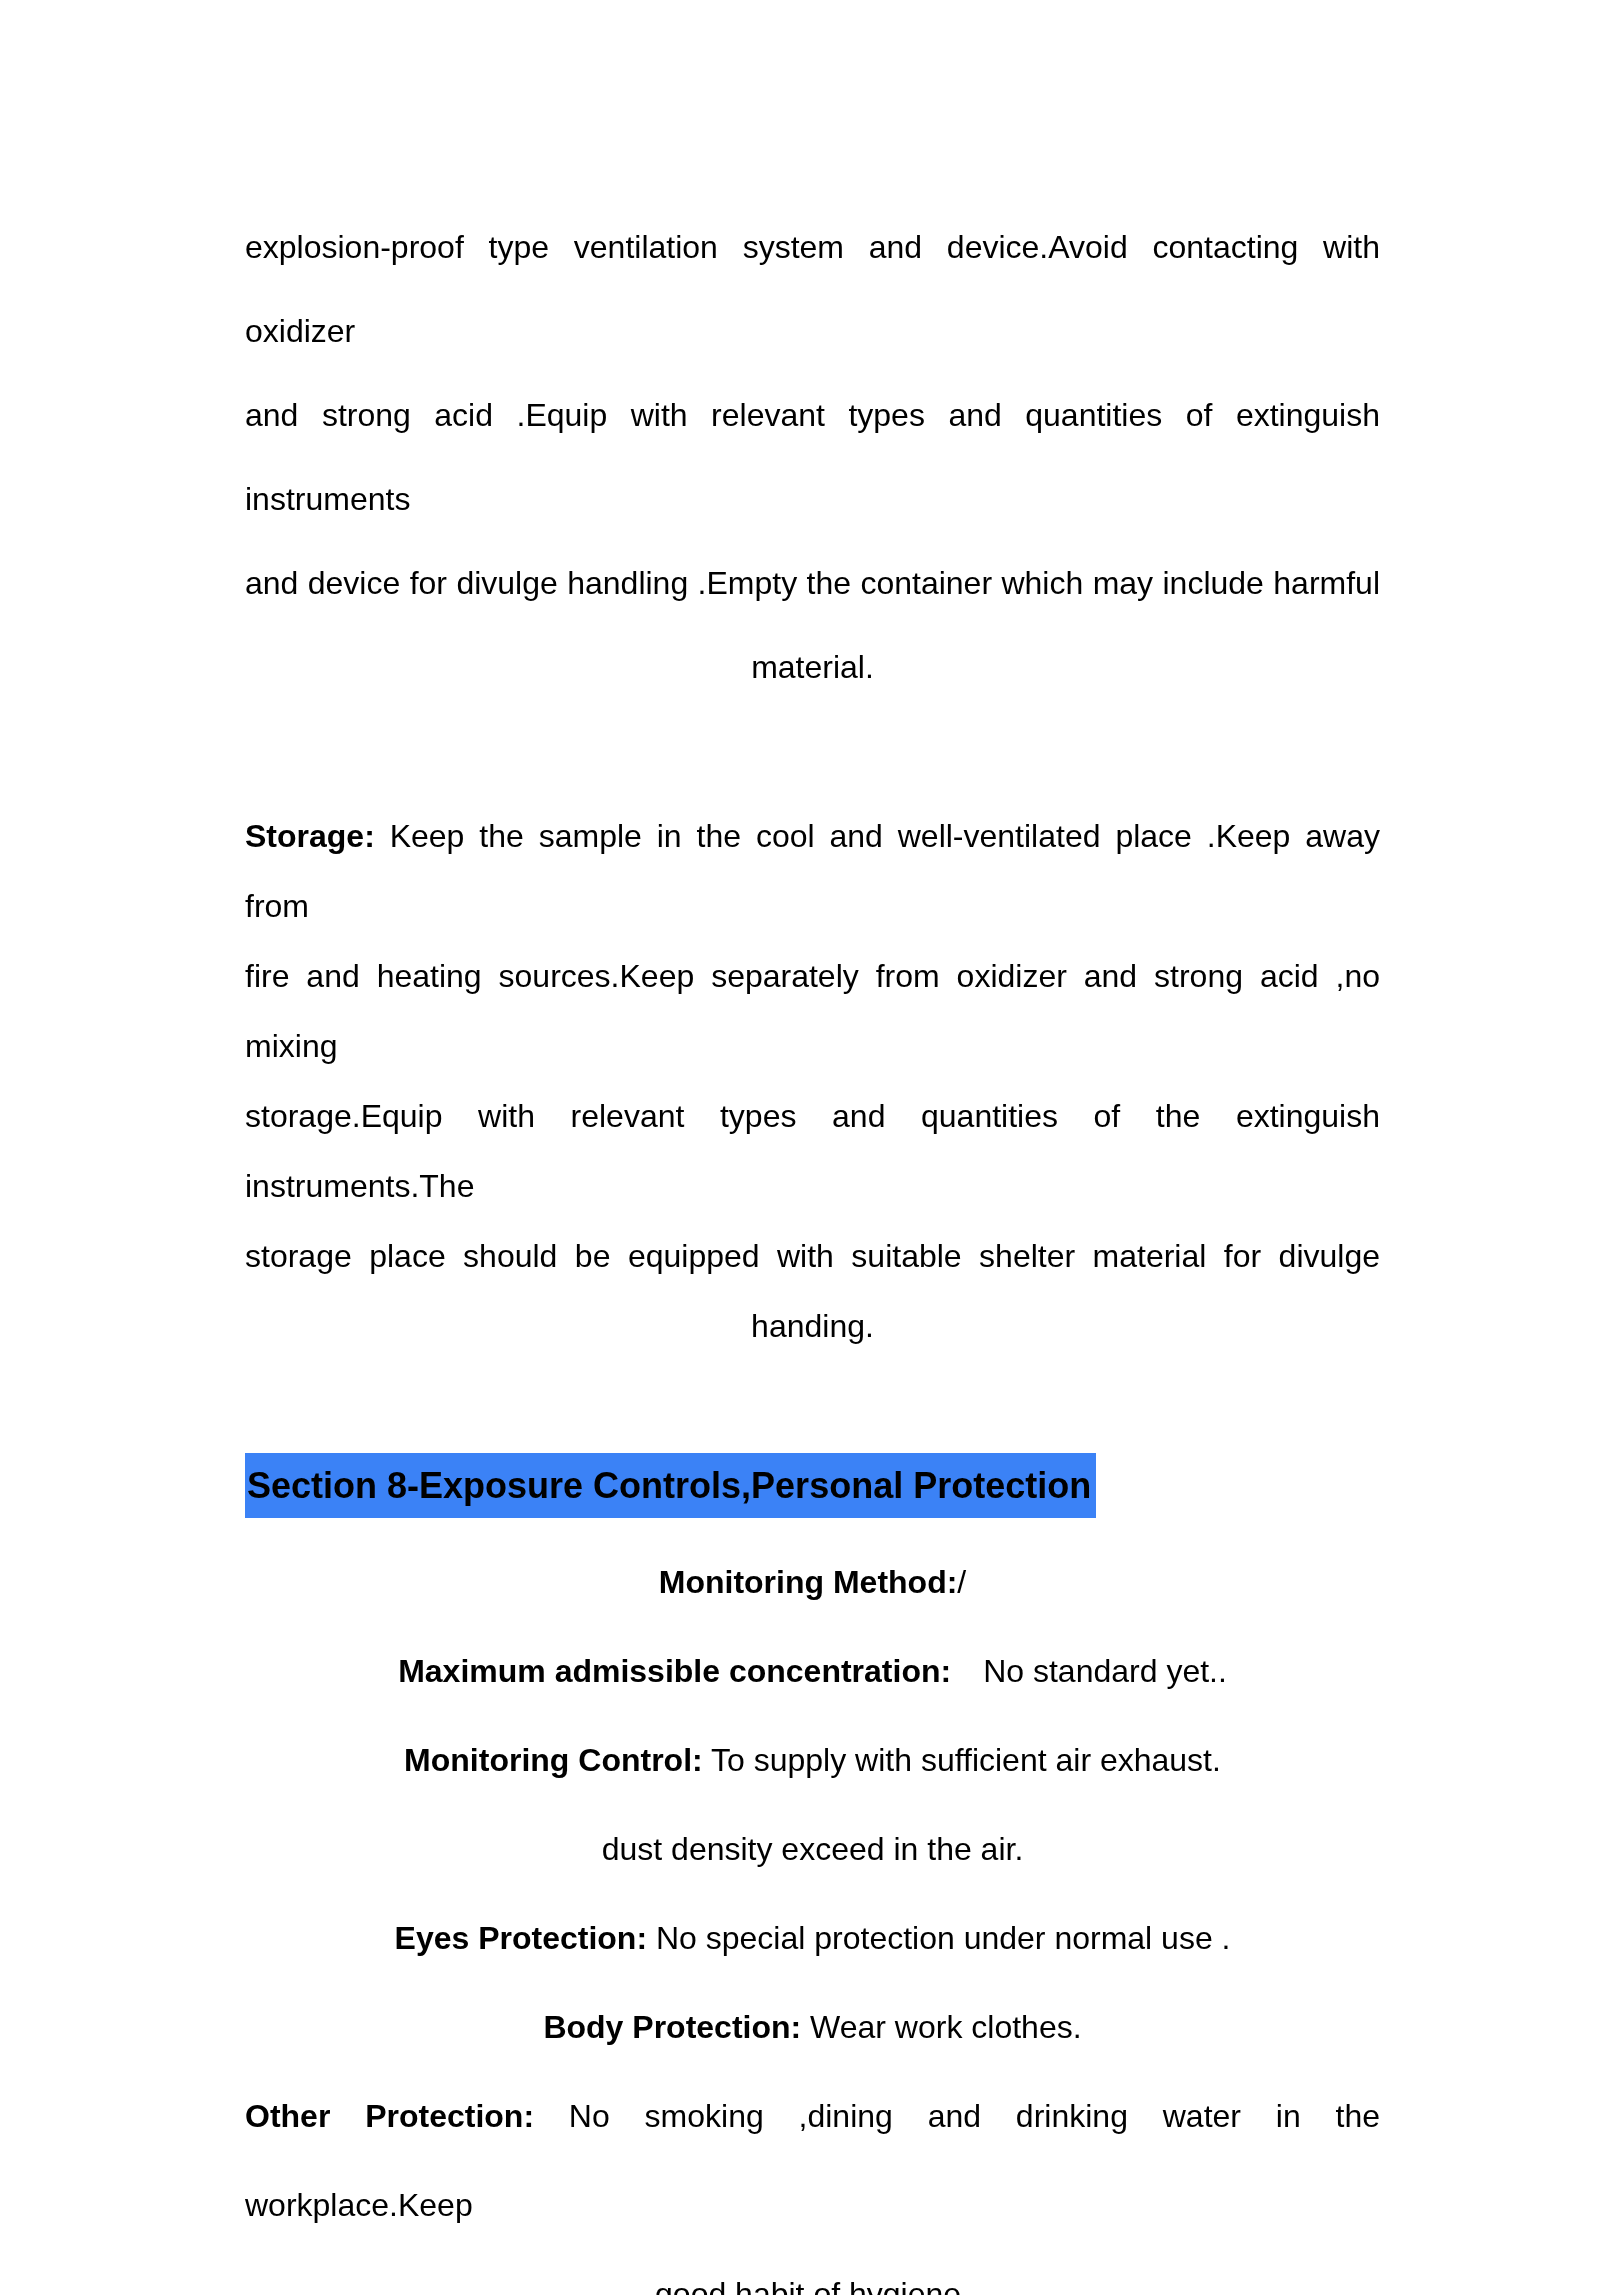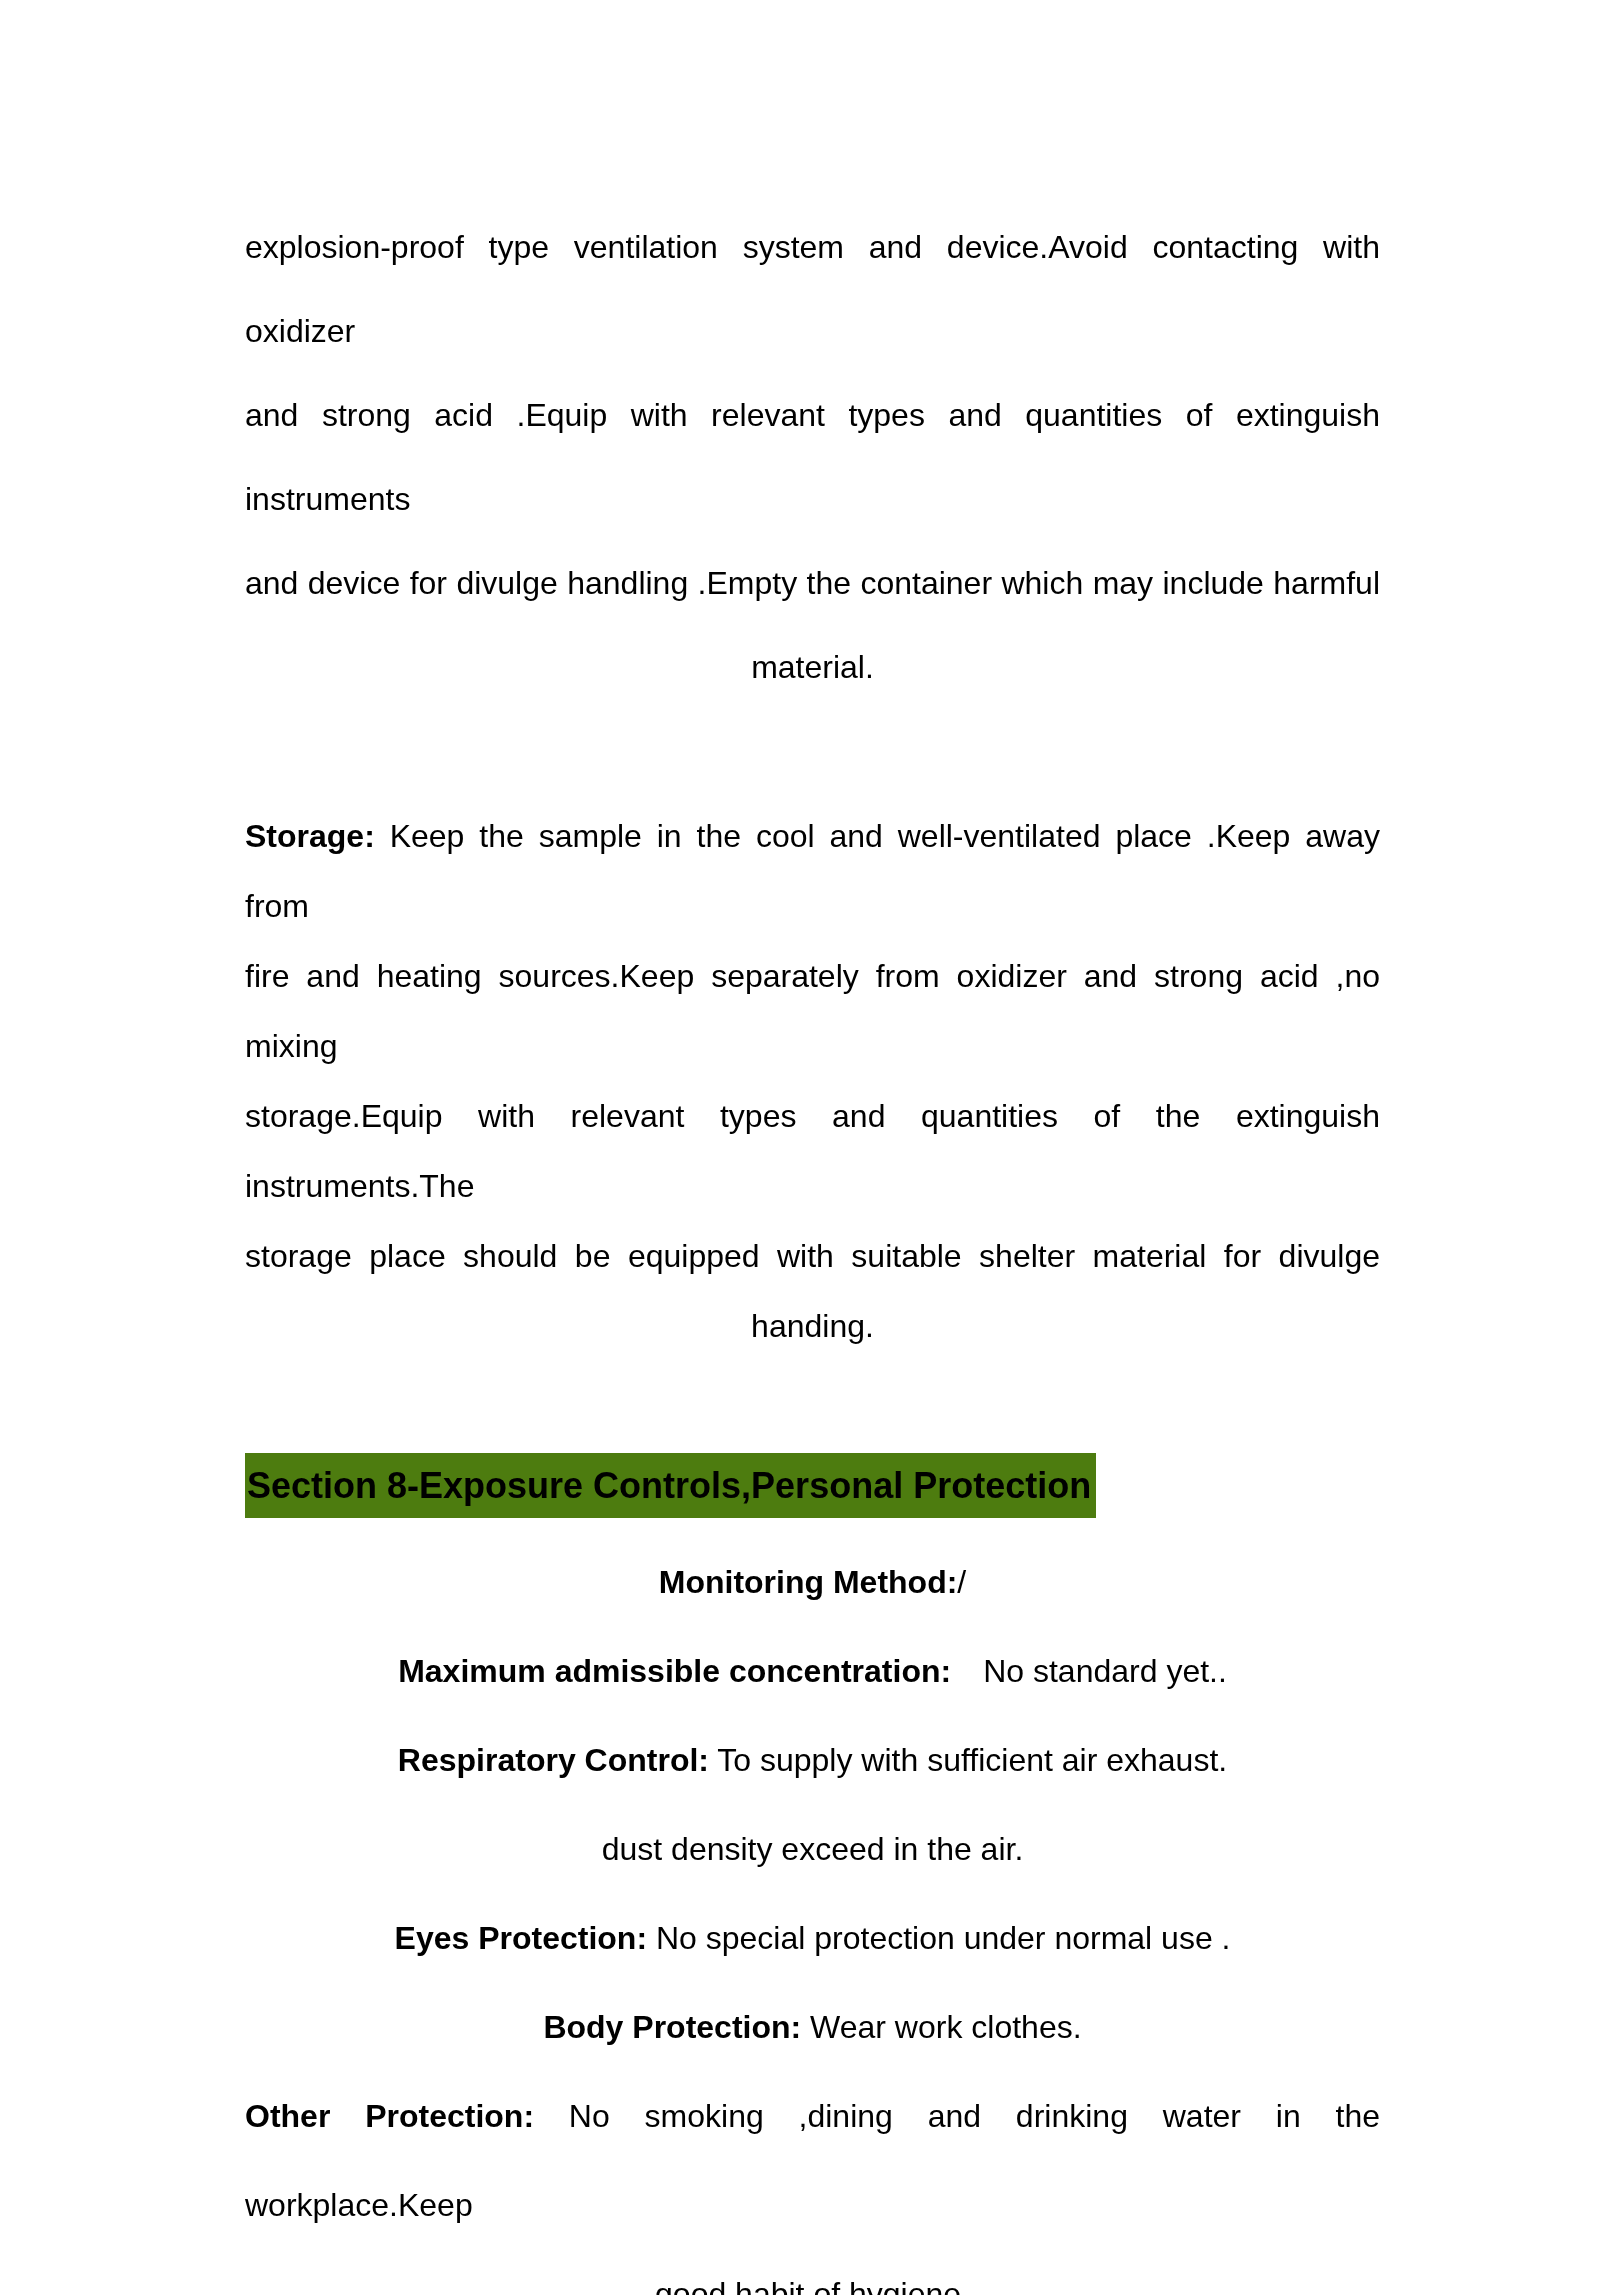--- a/index.html
+++ b/index.html
@@ -58,25 +58,25 @@
         <div class="tline fill"><span class="seg">and device for divulge handling .Empty the container which may include harmful</span></div>
         <div class="tline"><span class="seg">material.</span></div>
       </div>
       <div class="para" style="line-height: 68px; margin-top: 92px;">
         <div class="tline fill"><span class="seg bold">Storage:</span><span class="seg"> Keep the sample in the cool and well-ventilated place .Keep away from</span></div>
         <div class="tline fill"><span class="seg">fire and heating sources.Keep separately from oxidizer and strong acid ,no mixing</span></div>
         <div class="tline fill"><span class="seg">storage.Equip with relevant types and quantities of the extinguish instruments.The</span></div>
         <div class="tline fill"><span class="seg">storage place should be equipped with suitable shelter material for divulge</span></div>
         <div class="tline"><span class="seg">handing.</span></div>
       </div>
-      <div class="header-line" style="margin-top: 80px;"><span class="header-text" style="background: #4d7c0f;">Section 8-Exposure Controls,Personal Protection</span></div>
+      <div class="header-line" style="margin-top: 80px;"><span class="header-text" style="background: #3b82f6;">Section 8-Exposure Controls,Personal Protection</span></div>
       <div class="para" style="line-height: 87px;">
         <div class="tline"><span class="seg bold">Monitoring Method:</span><span class="seg">/</span></div>
         <div class="tline"><span class="seg bold">Maximum admissible concentration:</span><span class="seg" style="margin-left: 32px;">No standard yet..</span></div>
-        <div class="tline"><span class="seg bold">Respiratory Control:</span><span class="seg"> To supply with sufficient air exhaust.</span></div>
+        <div class="tline"><span class="seg bold">Monitoring Control:</span><span class="seg"> To supply with sufficient air exhaust.</span></div>
         <div class="tline"><span class="seg">dust density exceed in the air.</span></div>
         <div class="tline"><span class="seg bold">Eyes Protection:</span><span class="seg"> No special protection under normal use .</span></div>
         <div class="tline"><span class="seg bold">Body Protection:</span><span class="seg"> Wear work clothes.</span></div>
         <div class="tline fill"><span class="seg bold">Other Protection:</span><span class="seg"> No smoking ,dining and drinking water in the workplace.Keep</span></div>
         <div class="tline"><span class="seg">good habit of hygiene.</span></div>
       </div>
     </section>
 </main>
 
 

